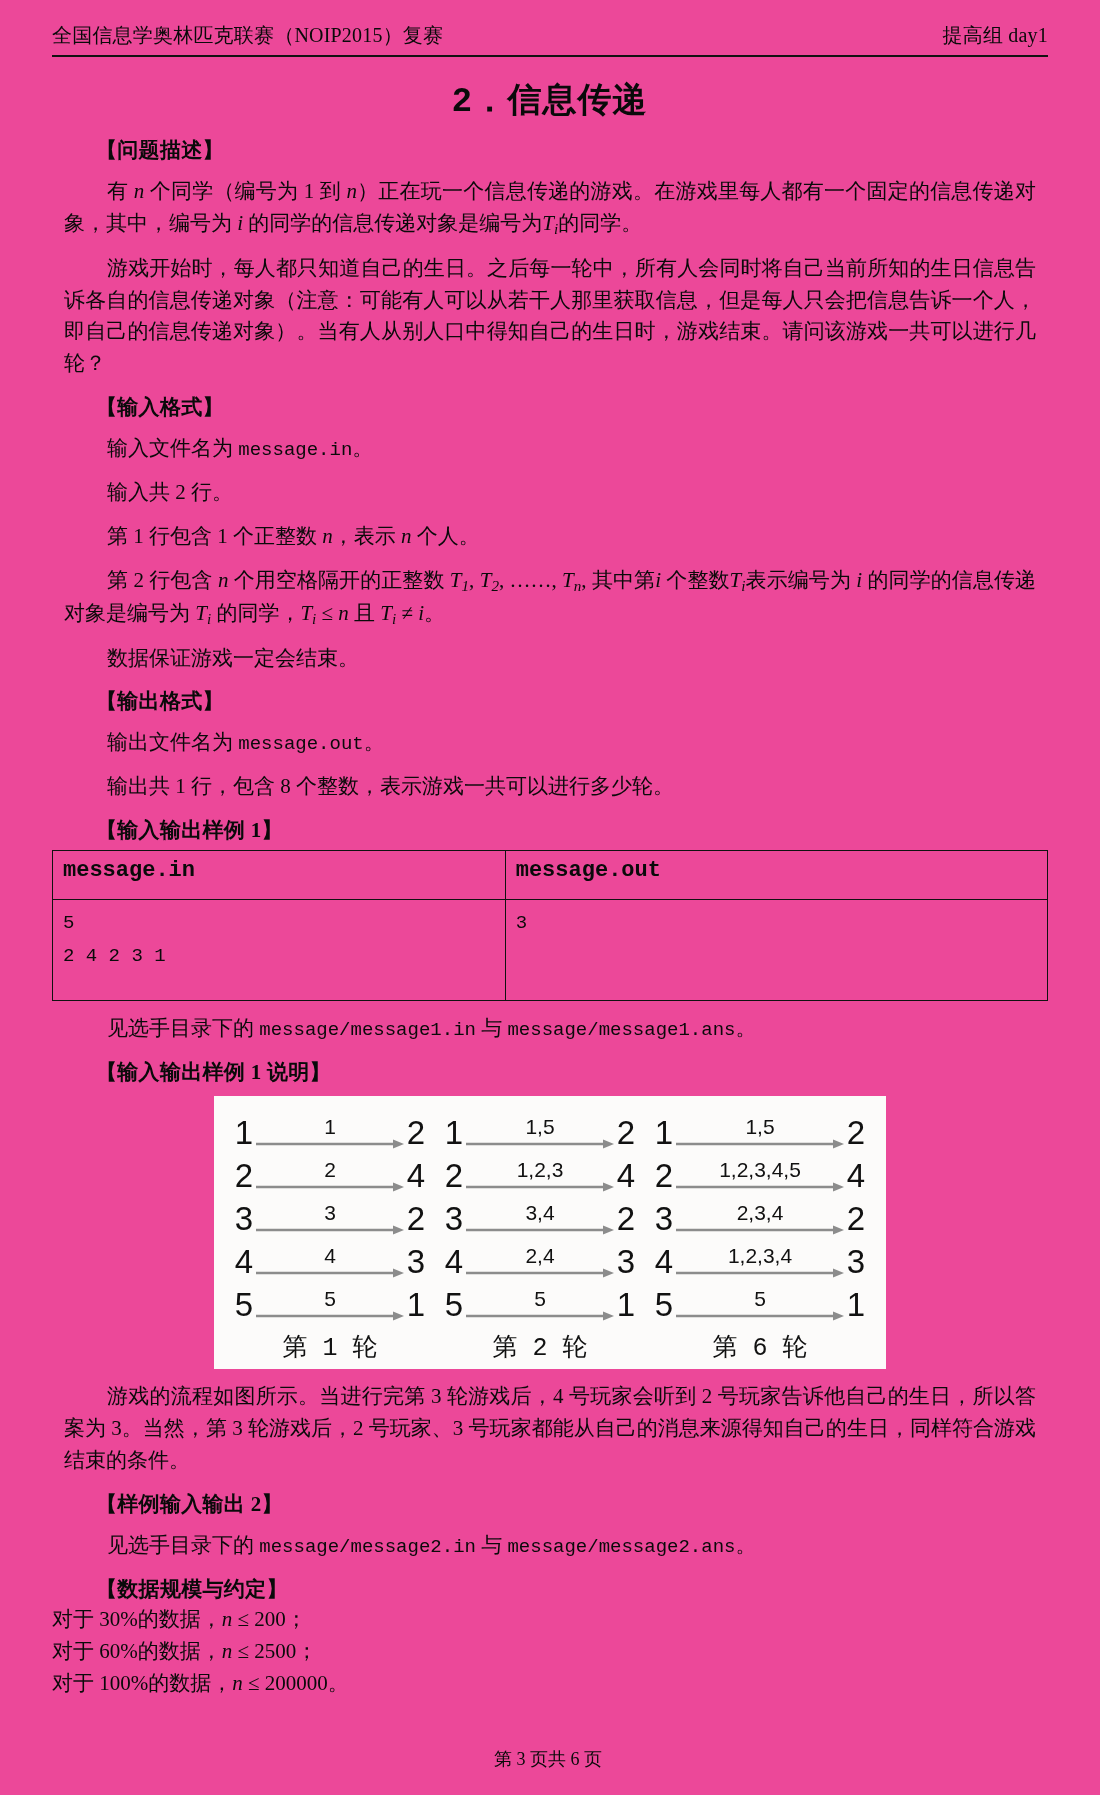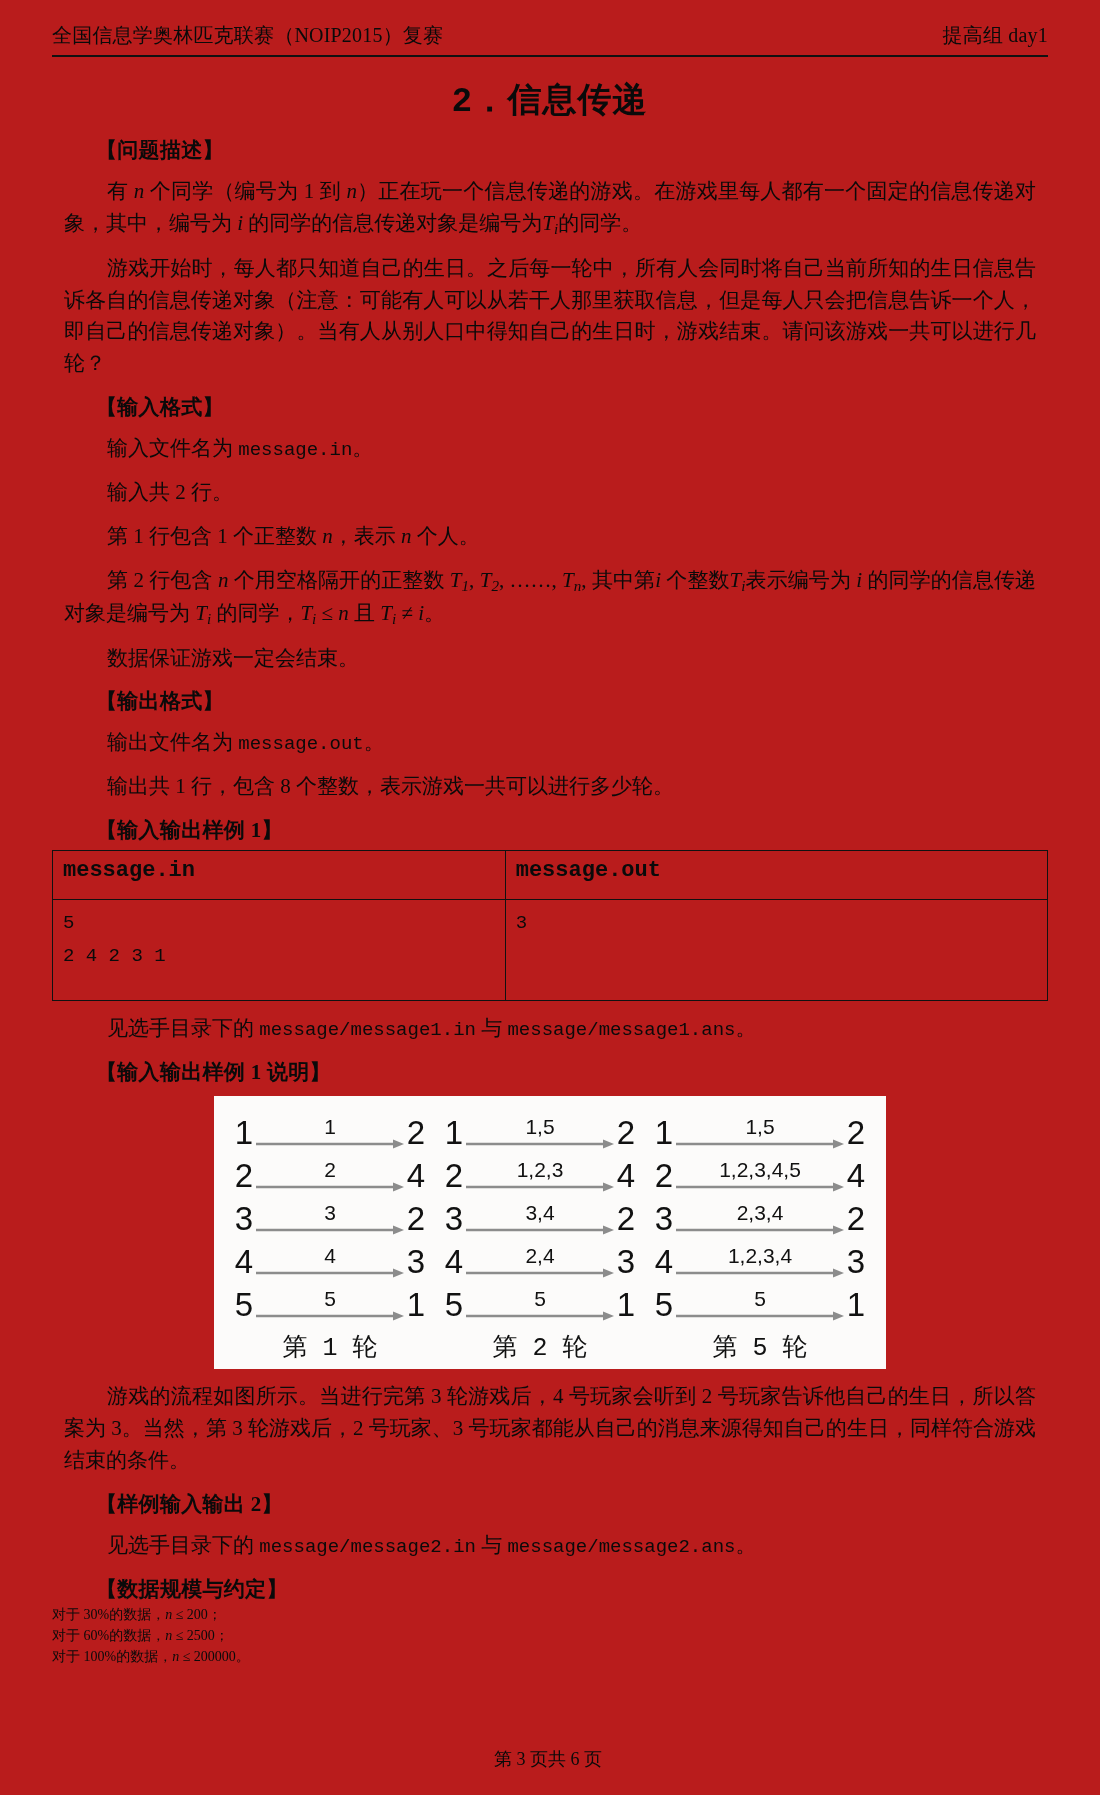--- a/index.html
+++ b/index.html
@@ -14,21 +14,21 @@
     color: #0a0a0a;
     position: relative;
     overflow: hidden;
   }
   .page {
     width: 1100px;
     height: 1795px;
     box-sizing: border-box;
     padding: 22px 52px 0 52px;
     position: relative;
-    background: #b91c1c;
+    background: #ec4899;
   }
 
   
   .runhead {
     display: flex;
     justify-content: space-between;
     align-items: flex-end;
     font-size: 20px;
     letter-spacing: 0.2px;
     padding-bottom: 6px;
@@ -161,21 +161,21 @@
   .arrow svg { display: block; }
   .round-label {
     font-size: 25px;
     margin-top: 9px;
     font-family: Liberation Mono, monospace;
     color: #111;
   }
 
   
   p.constraint {
-    font-size: 14px;
+    font-size: 21px;
     line-height: 1.52;
     margin: 0;
   }
 
   
   .footer {
     text-align: center;
     font-size: 18px;
     position: absolute;
     bottom: 24px;
@@ -407,21 +407,21 @@
             <span class="node">5</span>
             <span class="arrow">
               <span class="lbl">5</span>
               <svg width="168" height="10">
                 <line x1="0" y1="5" x2="159" y2="5" stroke="#8c8c8c" stroke-width="2.4"></line>
                 <polygon points="157,0.6 168,5 157,9.4" fill="#8c8c8c"></polygon>
               </svg>
             </span>
             <span class="node">1</span>
           </div>
-          <div class="round-label">第 5 轮</div>
+          <div class="round-label">第 6 轮</div>
         </div>
       </div>
   </div>
 
   <p class="body indent2">游戏的流程如图所示。当进行完第 3 轮游戏后，4 号玩家会听到 2 号玩家告诉他自己的生日，所以答案为 3。当然，第 3 轮游戏后，2 号玩家、3 号玩家都能从自己的消息来源得知自己的生日，同样符合游戏结束的条件。</p>
 
   <div class="sec-head">【样例输入输出 2】</div>
   <p class="body indent2"><span>见选手目录下的 </span><span class="mono">message/message2.in</span><span> 与 </span><span class="mono">message/message2.ans</span><span>。</span></p>
 
   <div class="sec-head">【数据规模与约定】</div>

